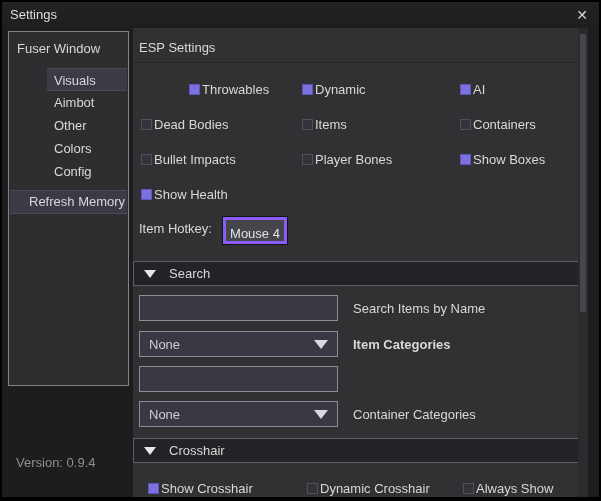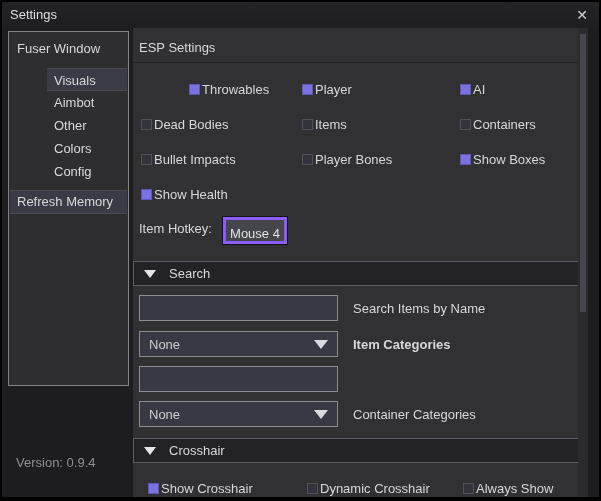--- a/index.html
+++ b/index.html
@@ -44,21 +44,21 @@
     height:23px; line-height:23px; padding-left:7px;
     color:#d8d8d8; font-size:13px;
   }
   .nav-item.selected {
     background:#3b3b46;
     border-top:1px solid #4a4a55; border-bottom:1px solid #4a4a55;
   }
   .refresh-btn {
     position:absolute; left:1px; right:1px; top:158px; height:24px;
     background:#3b3b46; border-top:1px solid #4a4a55; border-bottom:1px solid #4a4a55;
-    color:#d8d8d8; font-size:13px; line-height:22px; padding-left:7px;
+    color:#d8d8d8; font-size:13px; line-height:22px; padding-left:19px;
   }
   .version {
     position:absolute; left:7px; top:423px;
     color:#8f8f8f; font-size:13px;
   }
 
   
   .panel {
     position:absolute; left:131px; top:26px; width:455px; height:469px;
     background:#313134; overflow:hidden;
@@ -165,21 +165,21 @@
     <div class="panel">
       <div class="panel-title">ESP Settings</div>
       <div class="panel-divider"></div>
 
       <div class="cb checked" style="left:8px;top:51px;padding-left:48px;">
         <span class="box"></span>
         <span class="cbl">Throwables</span>
       </div>
       <div class="cb checked" style="left:169px;top:51px;">
         <span class="box"></span>
-        <span class="cbl">Player</span>
+        <span class="cbl">Dynamic</span>
       </div>
       <div class="cb checked" style="left:327px;top:51px;">
         <span class="box"></span>
         <span class="cbl">AI</span>
       </div>
       <div class="cb" style="left:8px;top:86px;">
         <span class="box"></span>
         <span class="cbl">Dead Bodies</span>
       </div>
       <div class="cb" style="left:169px;top:86px;">

